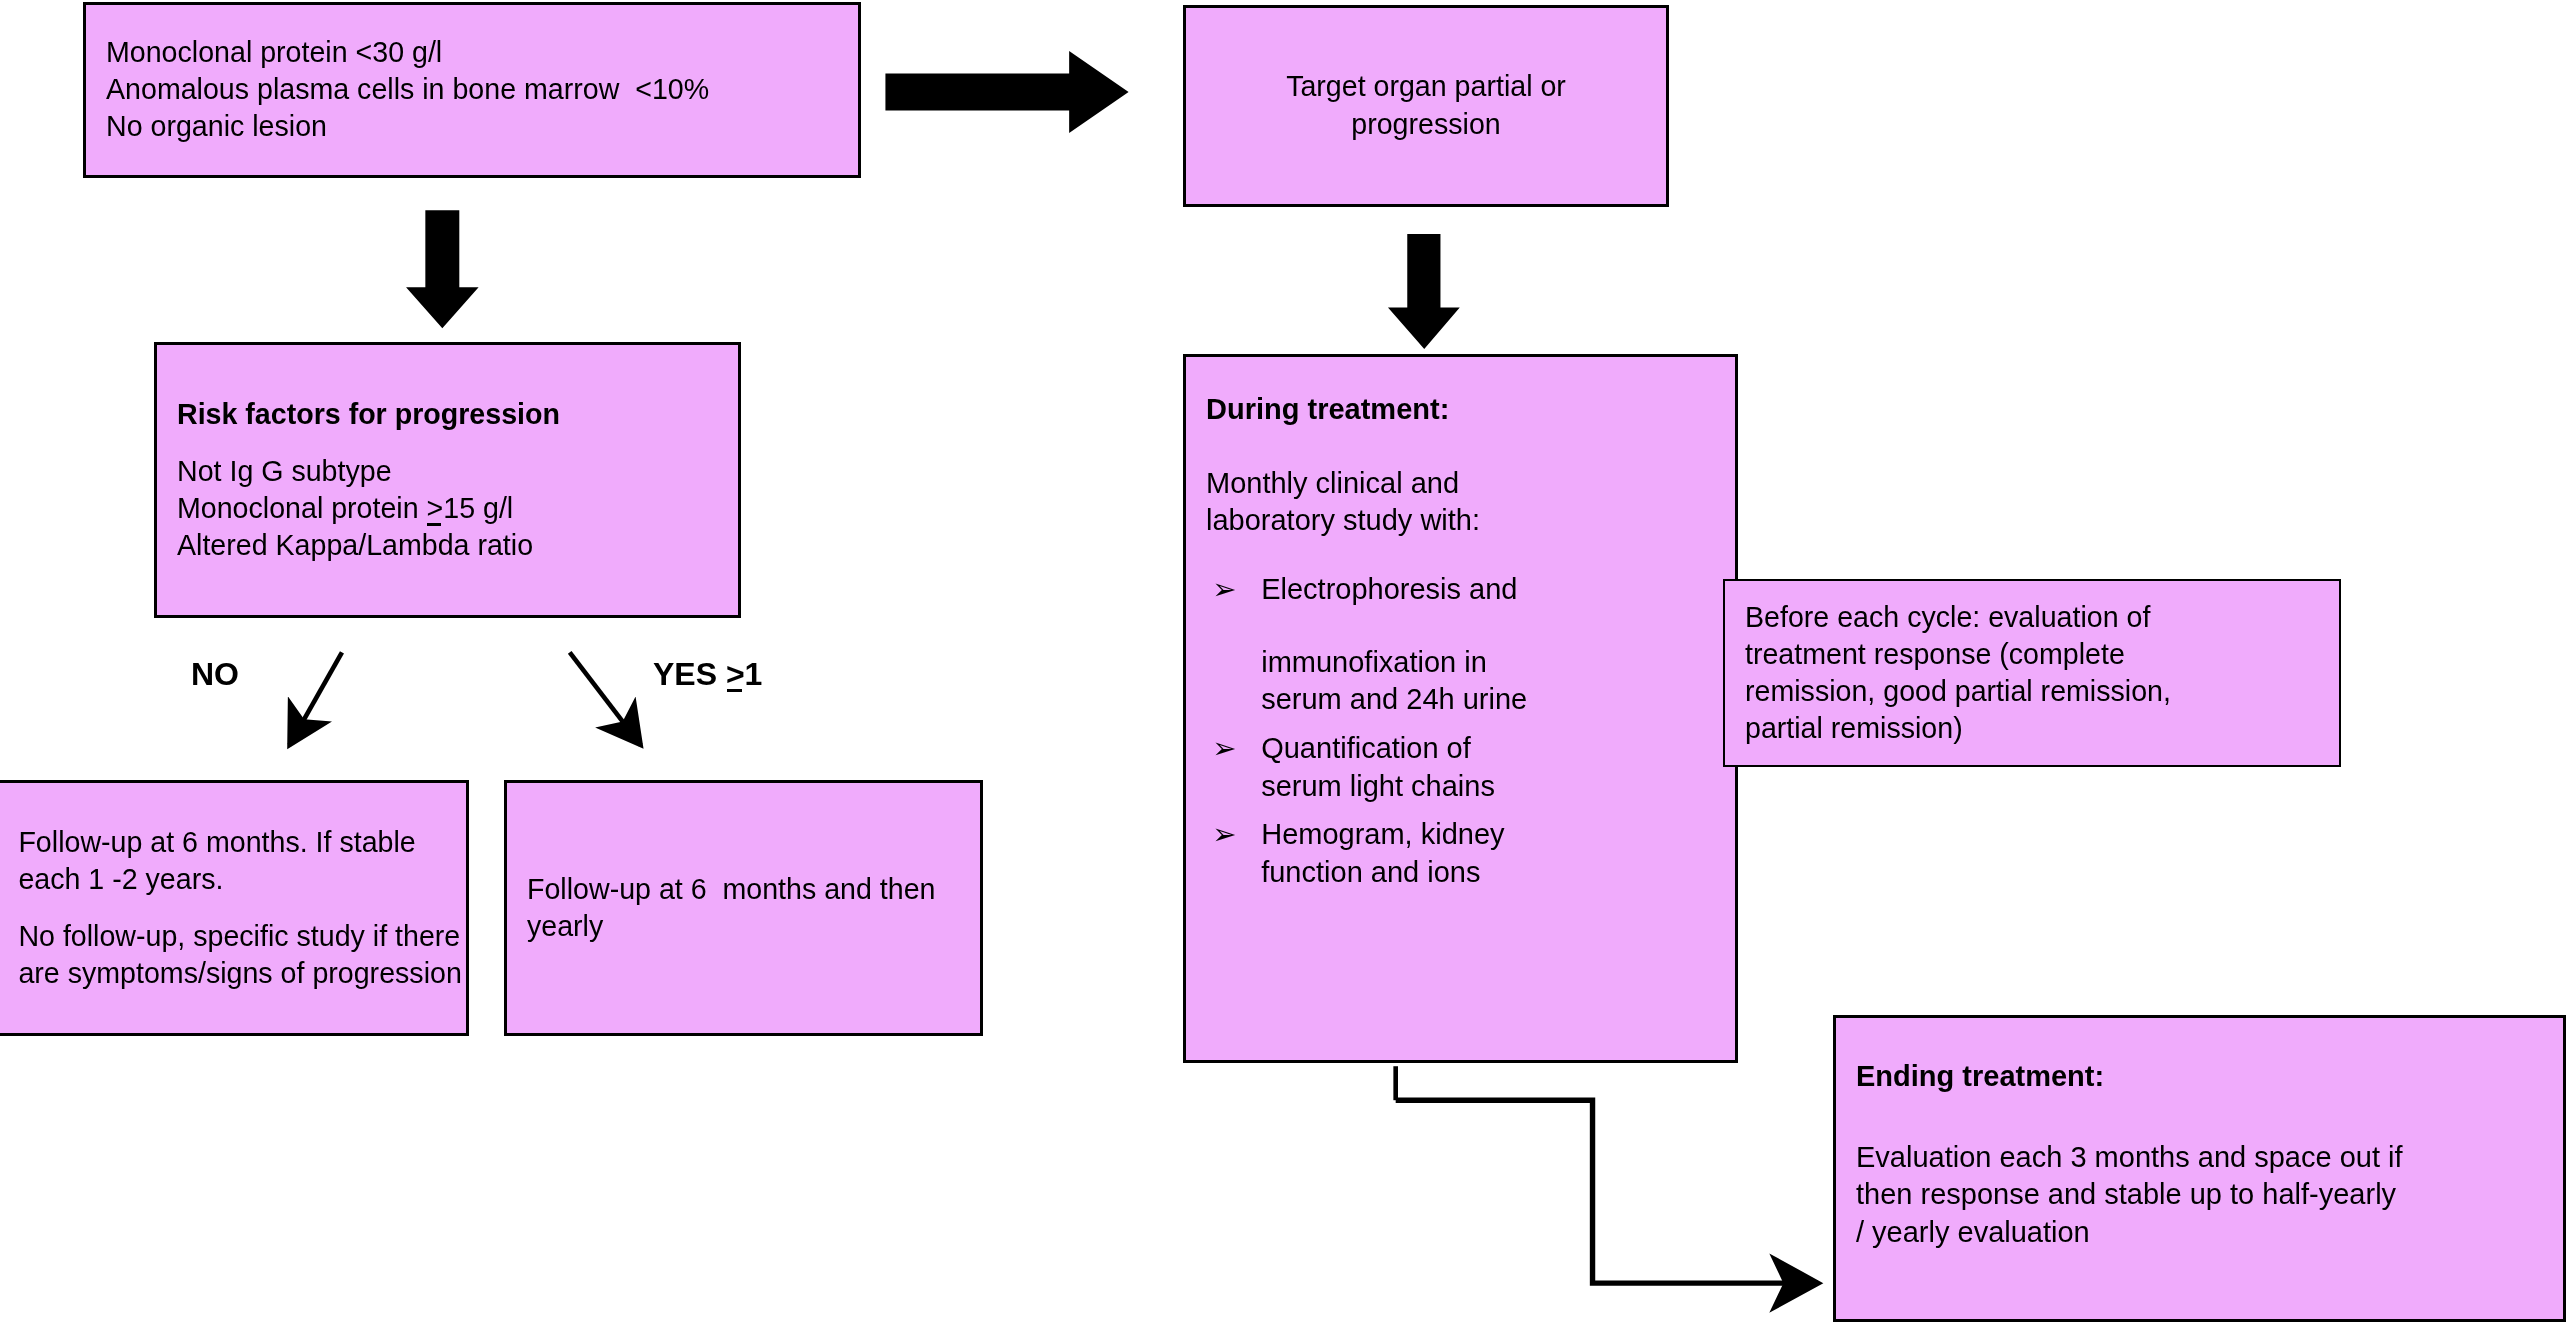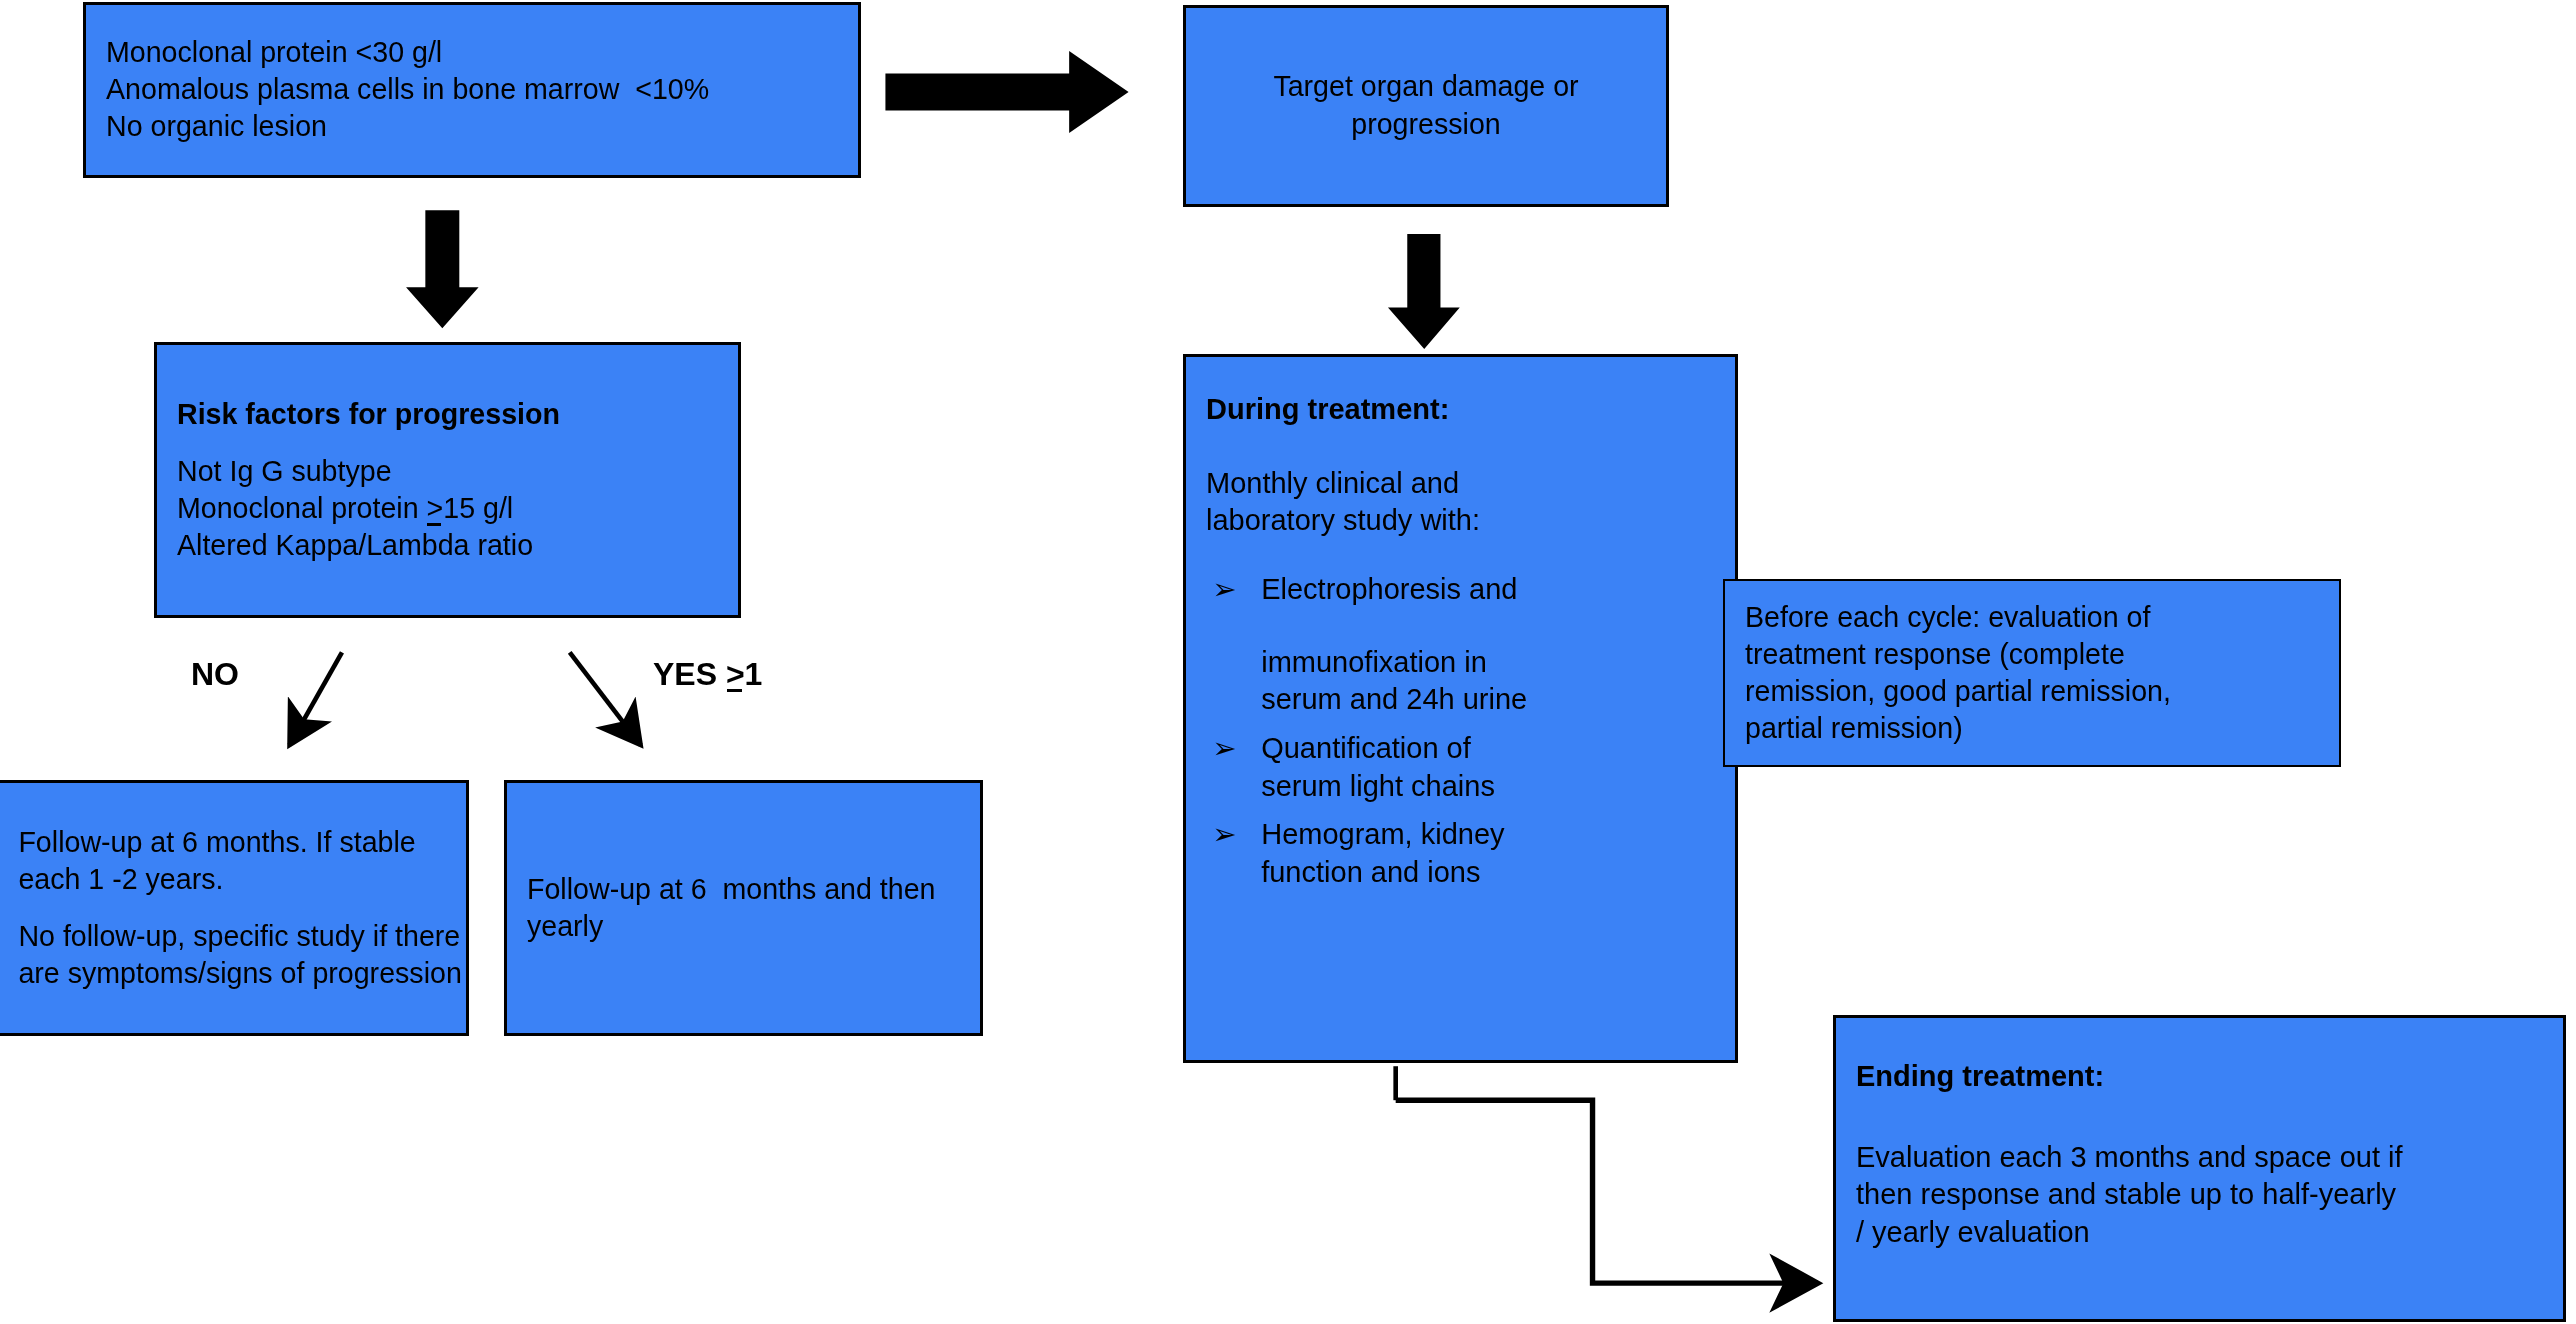--- a/index.html
+++ b/index.html
@@ -9,21 +9,21 @@
     height:1325px;
     background:#ffffff;
     font-family:"Liberation Sans", sans-serif;
     color:#000000;
     overflow:hidden;
   }
   .box{
     position:absolute;
     box-sizing:border-box;
     border:3.9px solid #000;
-    background:#3b82f6;
+    background:#f0abfc;
     display:flex;
     flex-direction:column;
     justify-content:center;
   }
   .box .pad{ padding:0 20px; }
   .line{
     display:block;
     white-space:pre;
     font-size:28.6px;
     line-height:1.30;
@@ -78,21 +78,21 @@
   <div class="box" style="left:83px; top:1.5px; width:778px; height:176px;">
     <div class="pad">
       <span class="line">Monoclonal protein &lt;30 g/l</span>
       <span class="line">Anomalous plasma cells in bone marrow  &lt;10%</span>
       <span class="line">No organic lesion</span>
     </div>
   </div>
 
   <div class="box" style="left:1183px; top:4.6px; width:486px; height:202px;">
     <div class="pad center">
-      <span class="line">Target organ damage or</span>
+      <span class="line">Target organ partial or</span>
       <span class="line">progression</span>
     </div>
   </div>
 
   <div class="box" style="left:154px; top:342px; width:587px; height:276px;">
     <div class="pad">
       <span class="line bold">Risk factors for progression</span>
       <span class="spacer"></span>
       <span class="line">Not Ig G subtype</span>
       <span class="line"><span>Monoclonal protein </span><span class="gte">&gt;</span><span>15 g/l</span></span>

